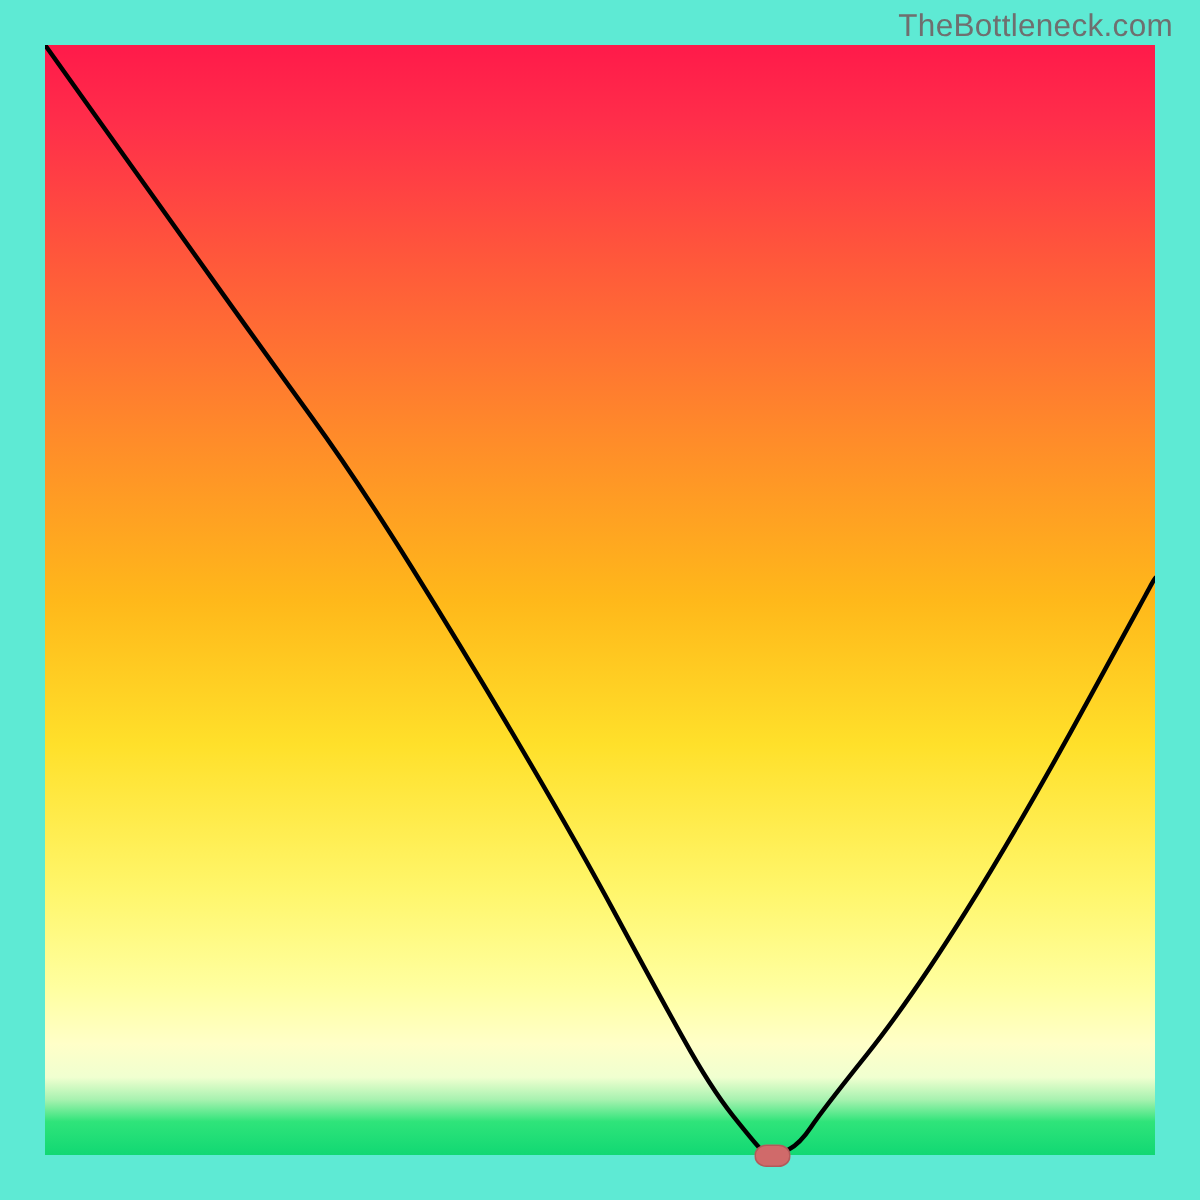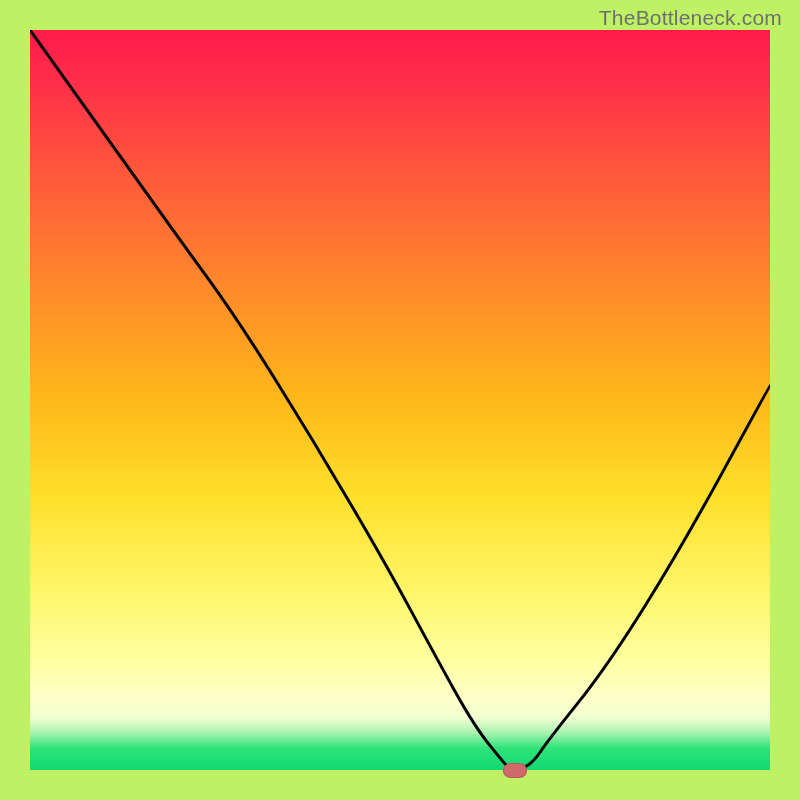--- a/index.html
+++ b/index.html
@@ -8,21 +8,21 @@
     width: 800px;
     height: 800px;
     background: #000;
     overflow: hidden;
     font-family: Arial, Helvetica, sans-serif;
   }
   .frame {
     position: relative;
     width: 800px;
     height: 800px;
-    background: #bef264;
+    background: #5eead4;
   }
   .plot-area {
     position: absolute;
     left: 30px;
     top: 30px;
     width: 740px;
     height: 740px;
     background: linear-gradient(
       to bottom,
       #ff1a4a 0%,

